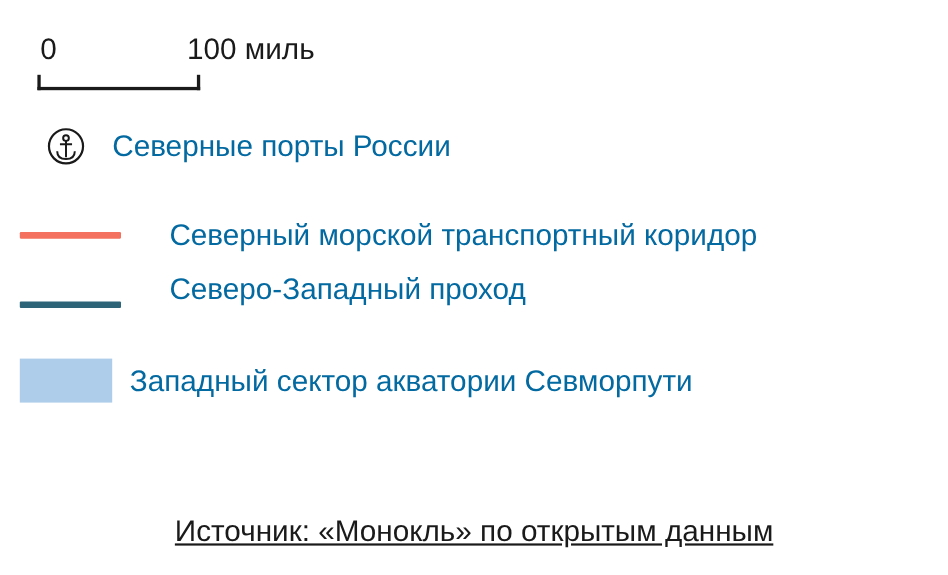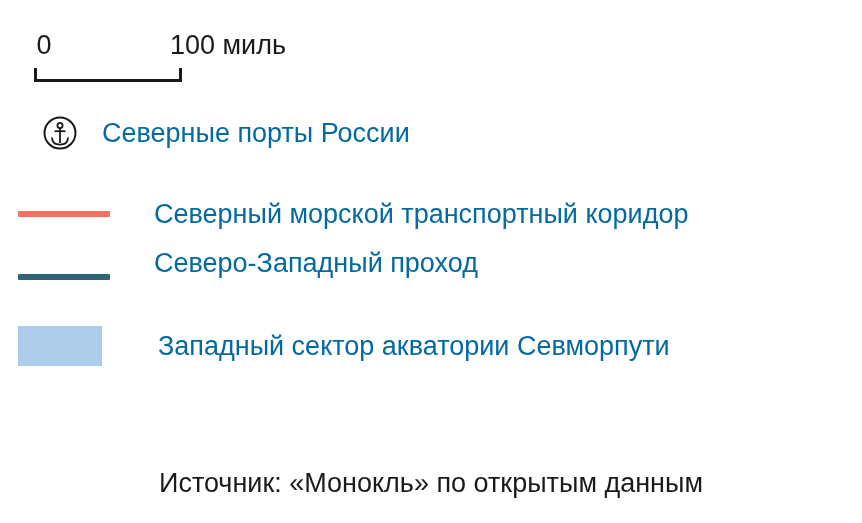--- a/index.html
+++ b/index.html
@@ -89,38 +89,39 @@
   .row-line { height: 40px; gap: 36px; }
   .row-line .swatch-line {
     width: 92px;
     height: 6px;
     border-radius: 1px;
   }
   .row-line-1 { top: 194px; }
   .row-line-2 { top: 240px; align-items: flex-end; }
 
   
-  .row-area { height: 46px; gap: 40px; }
+  .row-area { height: 46px; }
   .row-area .swatch-area {
     width: 84px;
     height: 40px;
   }
   .row-area-1 { top: 323px; }
   .row-area-2 { top: 379px; }
 
   
   .source {
     position: absolute;
     left: 0;
     right: 0;
     top: 466px;
     text-align: center;
     font-size: 27px;
     line-height: 34px;
     color: #1a1a1a;
+    text-decoration: underline;
   }
 </style>
 </head>
 <body>
 
 <div class="legend">
 
   <div class="scalebar">
     <div class="scalebar-labels">
       <span class="scale-label scale-label-zero">0</span>

